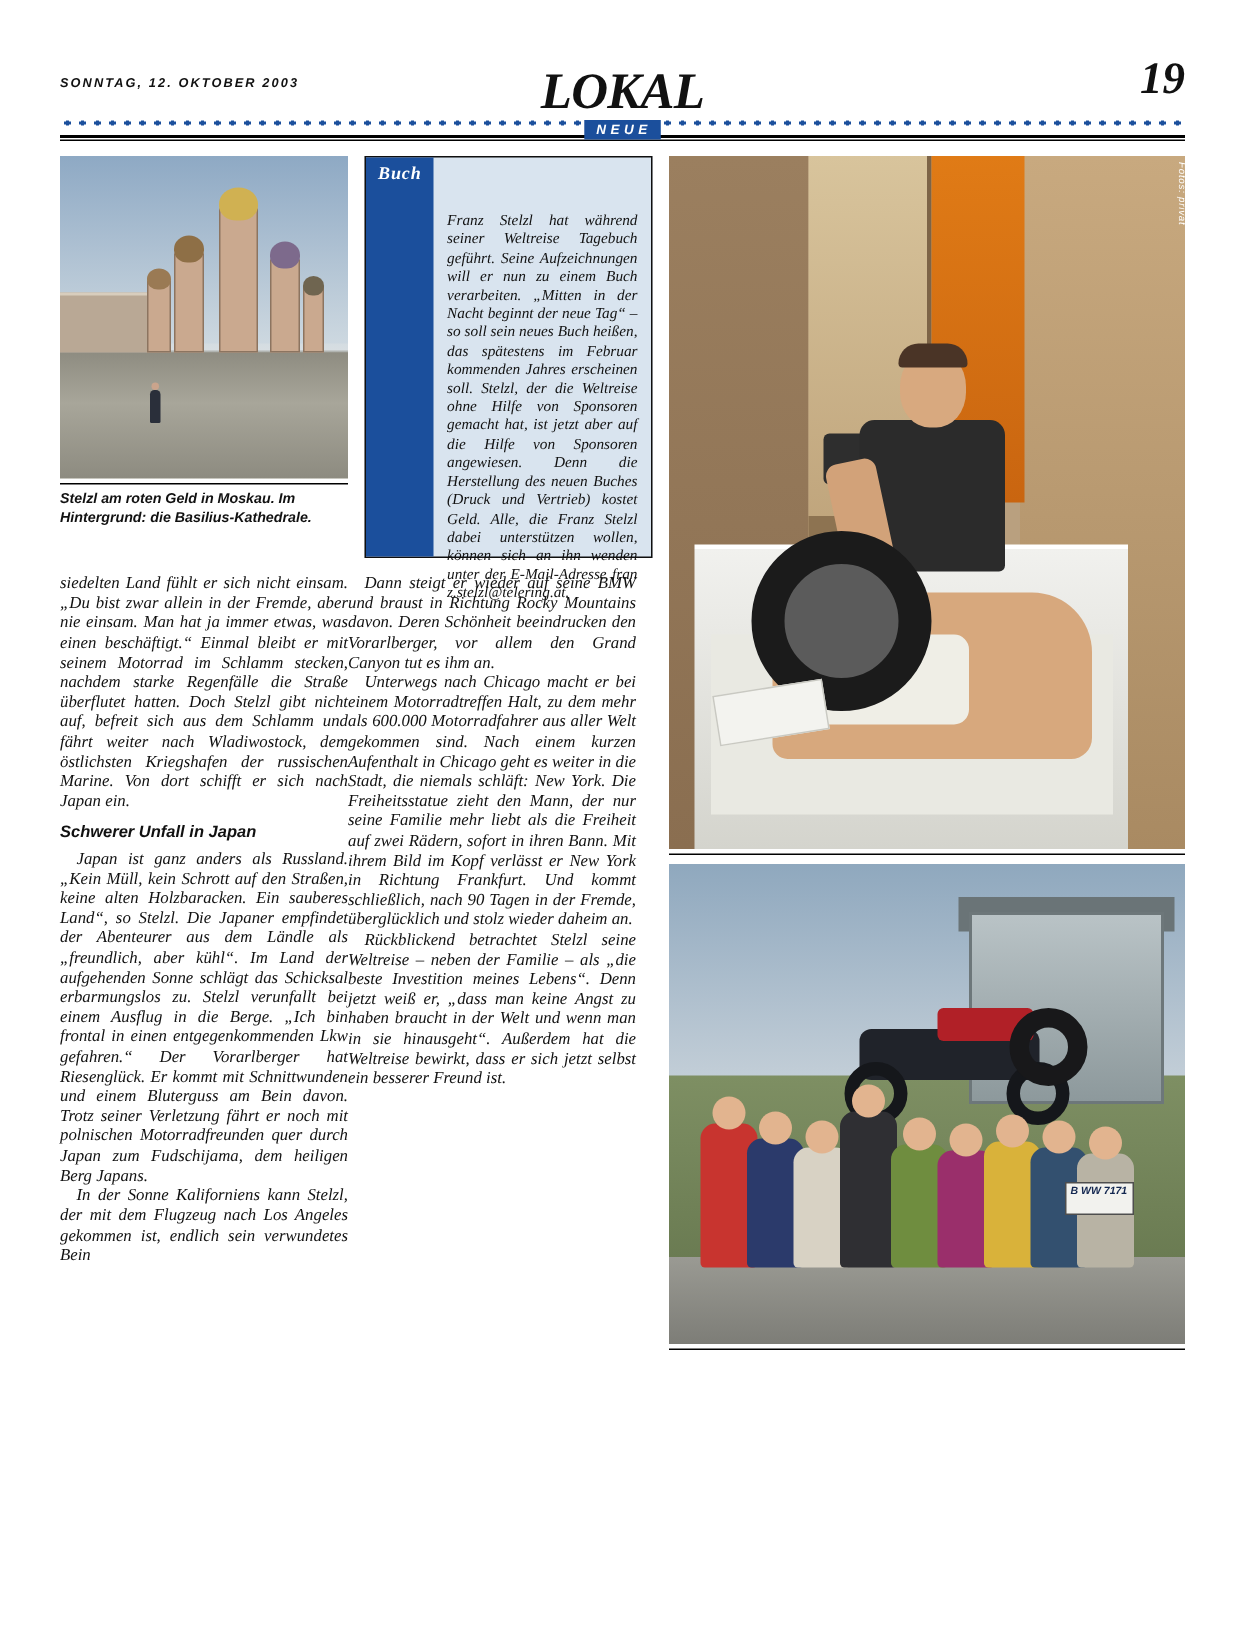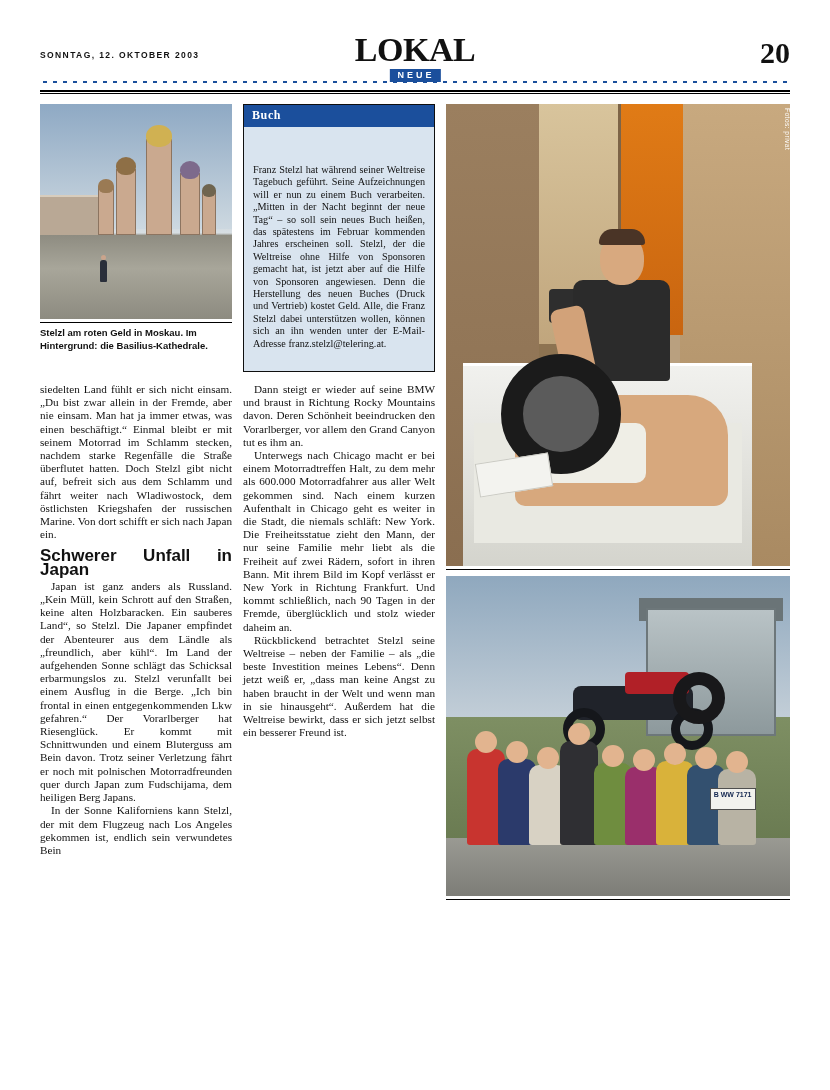--- a/index.html
+++ b/index.html
@@ -10,20 +10,21 @@
     background: #ffffff;
     font-family: "Liberation Serif", serif;
     color: #000;
     overflow: hidden;
   }
   .page {
     position: relative;
     width: 830px;
     height: 1090px;
     padding: 38px 40px 20px 40px;
+    font-style: italic;
   }
 
   
   .masthead {
     position: relative;
     height: 34px;
   }
   .dateline {
     position: absolute;
     left: 0;
@@ -41,20 +42,21 @@
     transform: translateX(-50%);
     text-align: center;
   }
   .logo-lokal {
     font-family: "Liberation Serif", serif;
     font-weight: bold;
     font-size: 34px;
     letter-spacing: -0.5px;
     line-height: 28px;
     color: #111;
+    margin-top: 12px;
   }
   .logo-neue {
     margin-top: 1px;
     background: #1b4f9c;
     color: #fff;
     font-family: "Liberation Sans", sans-serif;
     font-size: 9px;
     font-weight: bold;
     letter-spacing: 3px;
     padding: 1px 6px 2px 8px;
@@ -159,21 +161,21 @@
     border-top: 1px solid #000;
     margin-top: 3px;
   }
 
   
   .buchbox {
     border: 1px solid #0f0f0f;
     background: #d9e4ef;
     height: 268px;
     display: flex;
-    flex-direction: column;
+    flex-direction: row;
   }
   .buch-head {
     background: #1b4f9c;
     color: #fff;
     font-family: "Liberation Serif", serif;
     font-weight: bold;
     font-size: 12px;
     letter-spacing: 0.6px;
     padding: 3px 8px 4px 8px;
   }
@@ -282,56 +284,55 @@
     position:absolute; right:10%; bottom:27%; width:46px; height:22px;
     background:#f2f2ee; border:1px solid #4e4e4e;
     font-family:"Liberation Sans", sans-serif; font-size:7px; font-weight:bold;
     color:#12264f; text-align:center; line-height:10px; padding-top:1px;
   }
 
   
   .bodyrow {
     margin-top: 9px;
     display: flex;
-    gap: 11px;
   }
   .bcol { width: 192px; }
   .bcol-right { flex: 1; }
   .btext {
     font-family: "Liberation Serif", serif;
     font-size: 11.2px;
     line-height: 13.2px;
     text-align: justify;
     -webkit-hyphens: auto;
     hyphens: auto;
     color: #111;
   }
   .btext p { margin: 0; text-indent: 11px; }
   .btext p.noind { text-indent: 0; }
   .subhead {
     font-family: "Liberation Sans", sans-serif;
-    font-size: 17px;
+    font-size: 11px;
     font-weight: bold;
     margin: 8px 0 4px 0;
     color: #111;
   }
   .midcapbox { margin-top: 6px; }
 </style>
 </head>
 <body>
 
 <div class="page">
 
   <div class="masthead">
     <div class="dateline">SONNTAG, 12. OKTOBER 2003</div>
     <div class="logo-wrap">
       <div class="logo-lokal">LOKAL</div>
       <div class="logo-neue">NEUE</div>
     </div>
-    <div class="pagenum">20</div>
+    <div class="pagenum">19</div>
   </div>
   <div class="dotrule"></div>
 
   <div class="headrule"></div>
 
   <div class="toprow">
 
     <div class="col-left">
       <div class="photo-moscow">
         <div class="m-sky-haze"></div>

